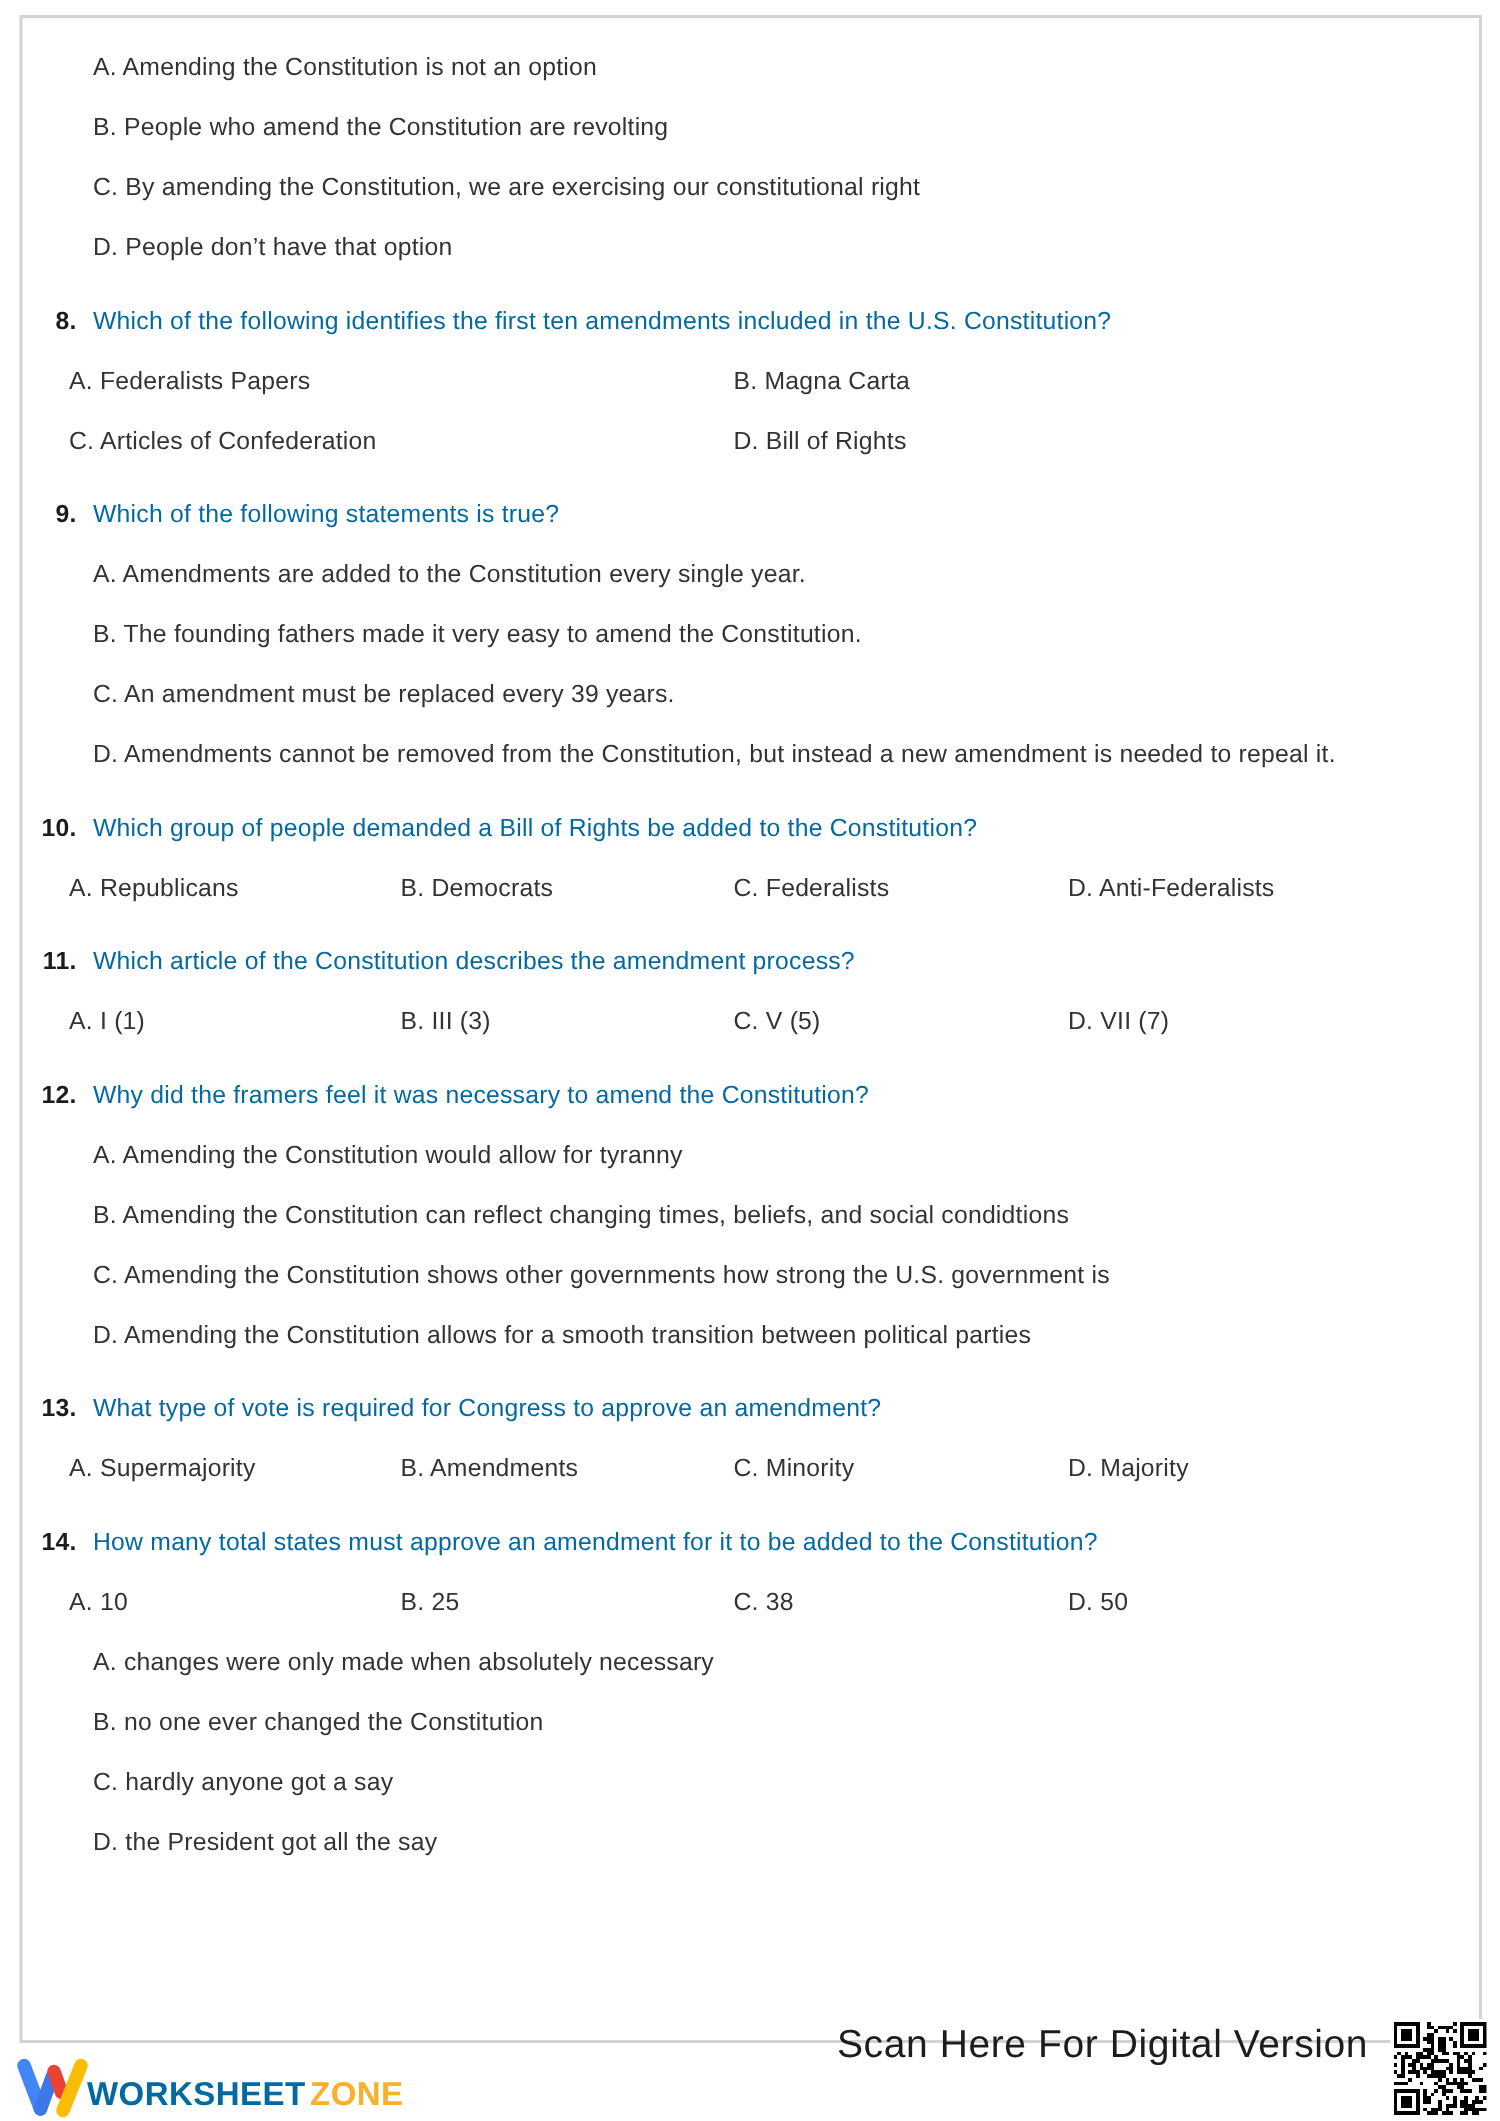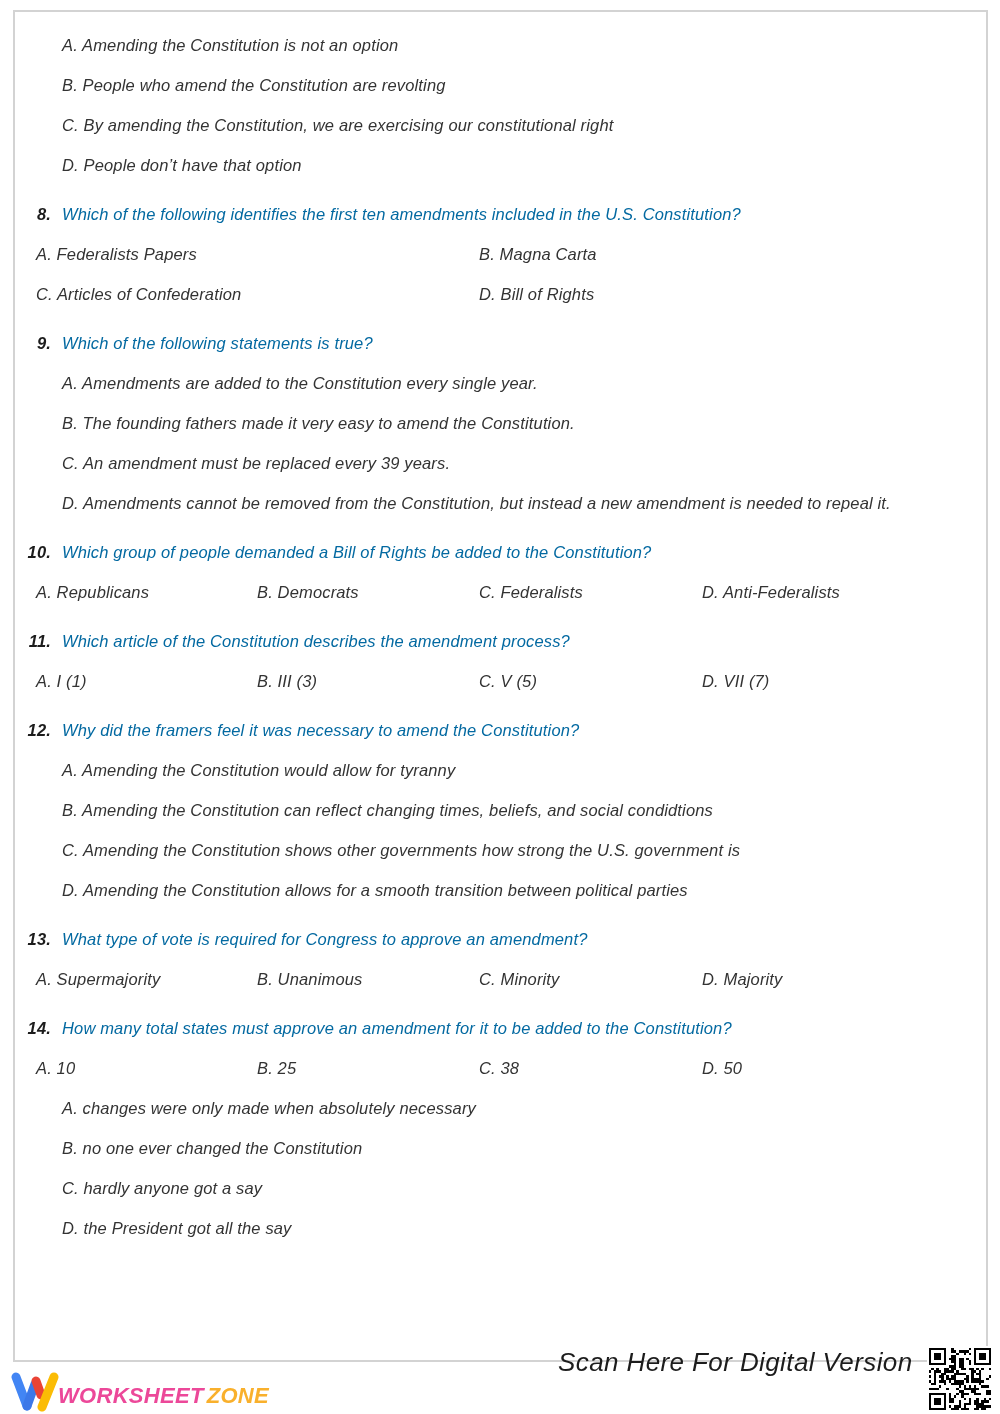--- a/index.html
+++ b/index.html
@@ -5,21 +5,20 @@
   * { margin: 0; padding: 0; box-sizing: border-box; }
   html, body { background: #ffffff; }
   .page {
     position: relative;
     width: 1000px;
     height: 1414px;
     background: #ffffff;
     font-family: "Liberation Sans", sans-serif;
     color: #333333;
     overflow: hidden;
-    font-style: italic;
   }
   .sheet-border {
     position: absolute;
     left: 13px; top: 10px;
     width: 975px; height: 1352px;
     border: 2px solid #d3d3d3;
     background: #ffffff;
   }
   .content {
     position: absolute;
@@ -40,36 +39,36 @@
     margin-top: 9px;
   }
   .qnum {
     text-align: right;
     padding-right: 11px;
     font-weight: 700;
     color: #1c1c1c;
   }
   .qtext { color: #0369a1; }
   .opt-stacked { padding-left: 49px; }
-  .optrow { padding-left: 23px; display: grid; }
+  .optrow { padding-left: 33px; display: grid; }
   .cols4 { grid-template-columns: 221px 222px 223px auto; }
   .cols2 { grid-template-columns: 443px auto; }
 
   
   .footer { position: absolute; left: 0; top: 1362px; width: 1000px; height: 52px; background: #ffffff; }
   .logo-mark { position: absolute; left: 10px; top: 1372px; }
   .brand {
     position: absolute;
     left: 58px; top: 1383px;
     font-size: 22px;
     font-weight: 700;
     letter-spacing: 0.3px;
     white-space: nowrap;
   }
-  .brand .primary { color: #ec4899; }
+  .brand .primary { color: #0369a1; }
   .brand .secondary { color: #f9b02c; margin-left: 3px; }
   .scan-text {
     position: absolute;
     left: 558px; top: 1347px;
     font-size: 26px;
     color: #1c1c1c;
     letter-spacing: 0.4px;
     white-space: nowrap;
   }
   .qr-wrap {
@@ -146,21 +145,21 @@
     <div class="line opt-stacked">B. Amending the Constitution can reflect changing times, beliefs, and social condidtions</div>
     <div class="line opt-stacked">C. Amending the Constitution shows other governments how strong the U.S. government is</div>
     <div class="line opt-stacked">D. Amending the Constitution allows for a smooth transition between political parties</div>
 
     <div class="line qrow">
       <span class="qnum">13.</span>
       <span class="qtext">What type of vote is required for Congress to approve an amendment?</span>
     </div>
     <div class="line optrow cols4">
       <span>A. Supermajority</span>
-      <span>B. Unanimous</span>
+      <span>B. Amendments</span>
       <span>C. Minority</span>
       <span>D. Majority</span>
     </div>
 
     <div class="line qrow">
       <span class="qnum">14.</span>
       <span class="qtext">How many total states must approve an amendment for it to be added to the Constitution?</span>
     </div>
     <div class="line optrow cols4">
       <span>A. 10</span>

